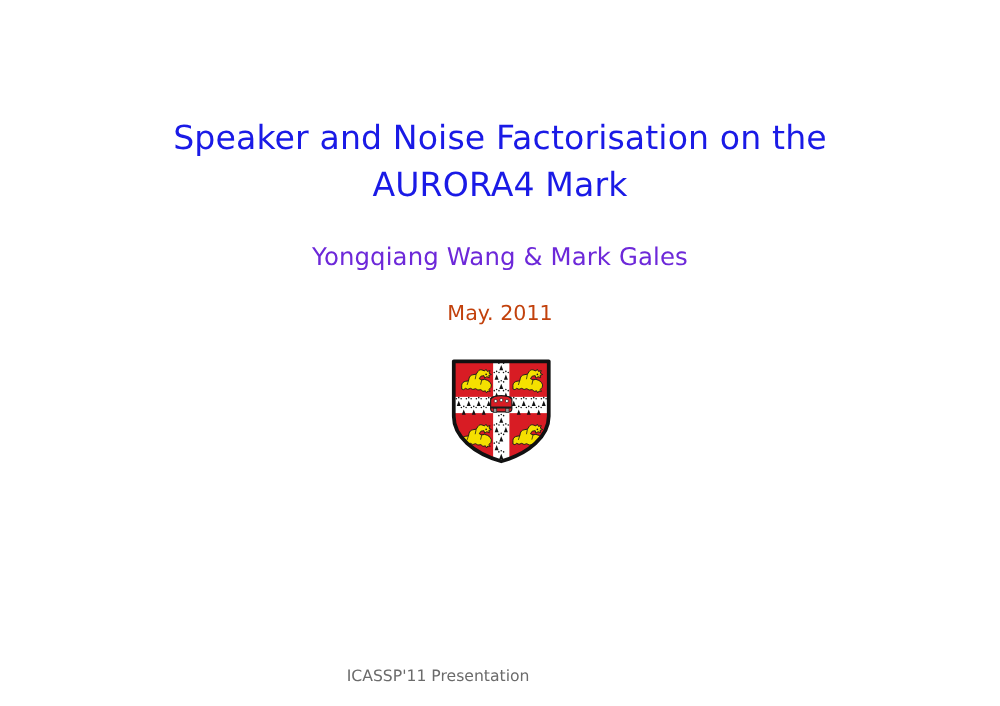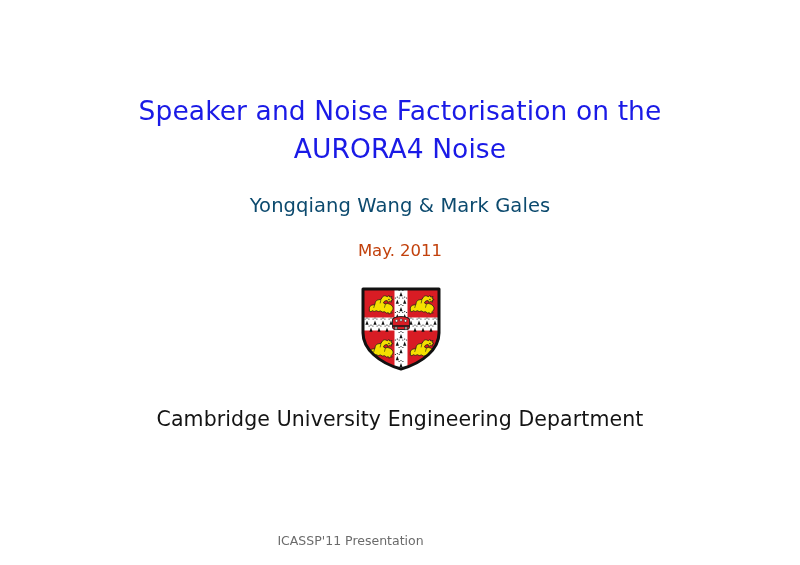--- a/index.html
+++ b/index.html
@@ -37,21 +37,21 @@
     white-space: nowrap;
   }
 
   
   .authors {
     position: absolute;
     left: 0;
     top: 193px;
     width: 800px;
     text-align: center;
-    color: #0c4a6e;
+    color: #6d28d9;
     font-size: 19.5px;
     line-height: 26px;
     letter-spacing: 0.1px;
   }
 
   
   .date {
     position: absolute;
     left: 0;
     top: 240px;
@@ -101,21 +101,21 @@
     line-height: 17px;
   }
 </style>
 </head>
 <body>
 
 <div id="slide">
 
   <div class="title-block">
     <div class="title-line">Speaker and Noise Factorisation on the</div>
-    <div class="title-line">AURORA4 Noise</div>
+    <div class="title-line">AURORA4 Mark</div>
   </div>
 
   <div class="authors">Yongqiang Wang &amp; Mark Gales</div>
 
   <div class="date">May. 2011</div>
 
   <div class="crest-wrap">
     <svg viewBox="0 0 80 84" xmlns="http://www.w3.org/2000/svg">
       <defs>
         <clipPath id="shieldClip">
@@ -202,17 +202,16 @@
           <rect x="-8.5" y="1.2" width="17" height="1.6" fill="#1a1a1a"></rect>
           <rect x="-6.2" y="2.8" width="2.6" height="3.0" fill="#9a9a9a" stroke="#1a1a1a" stroke-width="0.5"></rect>
           <rect x="3.6" y="2.8" width="2.6" height="3.0" fill="#9a9a9a" stroke="#1a1a1a" stroke-width="0.5"></rect>
         </g>
       </g>
 
       <path d="M2,2 L78,2 L78,46 C78,62 62,76 40,82 C18,76 2,62 2,46 Z" fill="none" stroke="#111111" stroke-width="3" stroke-linejoin="round"></path>
     </svg>
   </div>
 
-  <div class="institution">Cambridge University Engineering Department</div>
 
   <div class="footer">ICASSP'11 Presentation</div>
 
 </div>
 
 </body></html>

